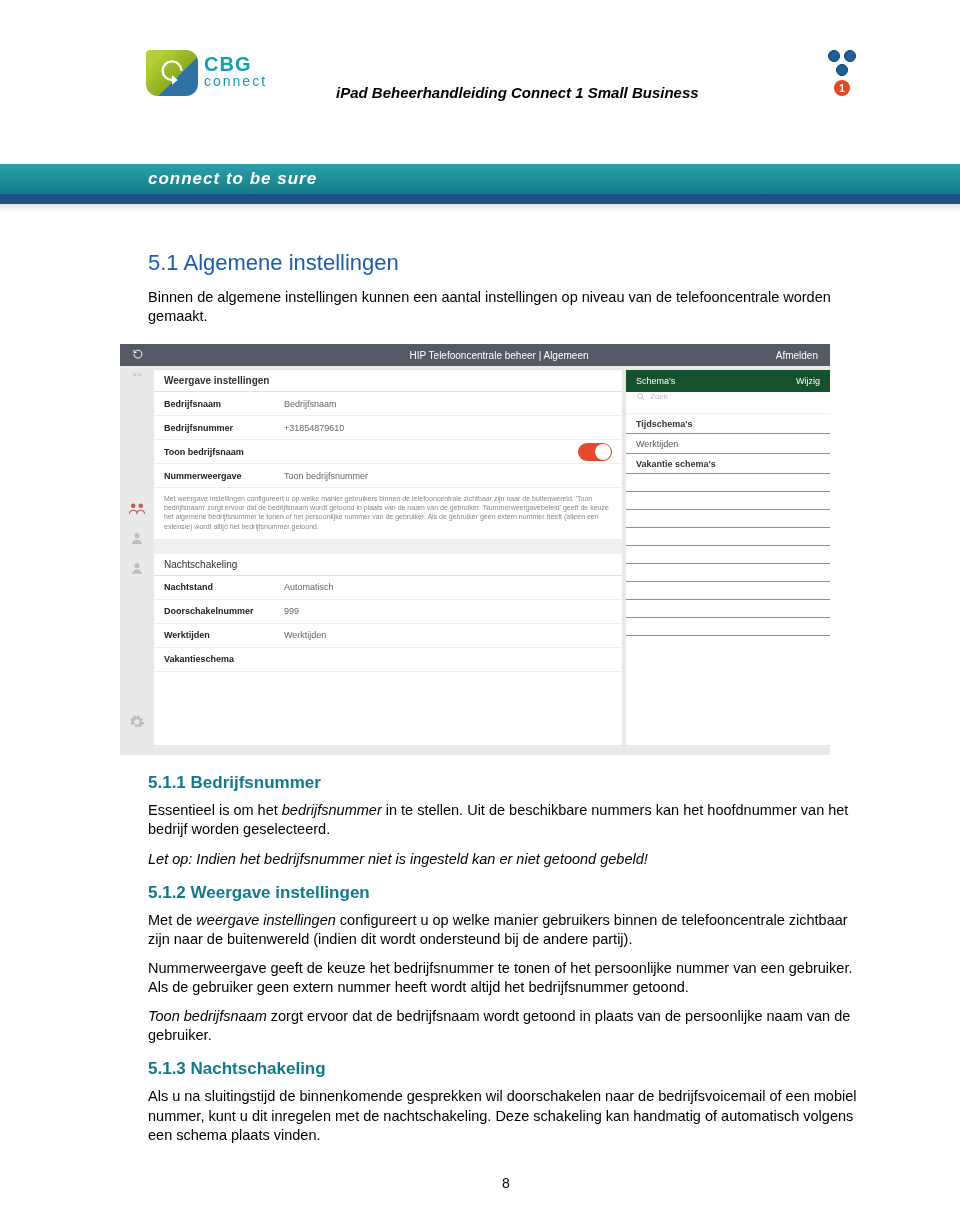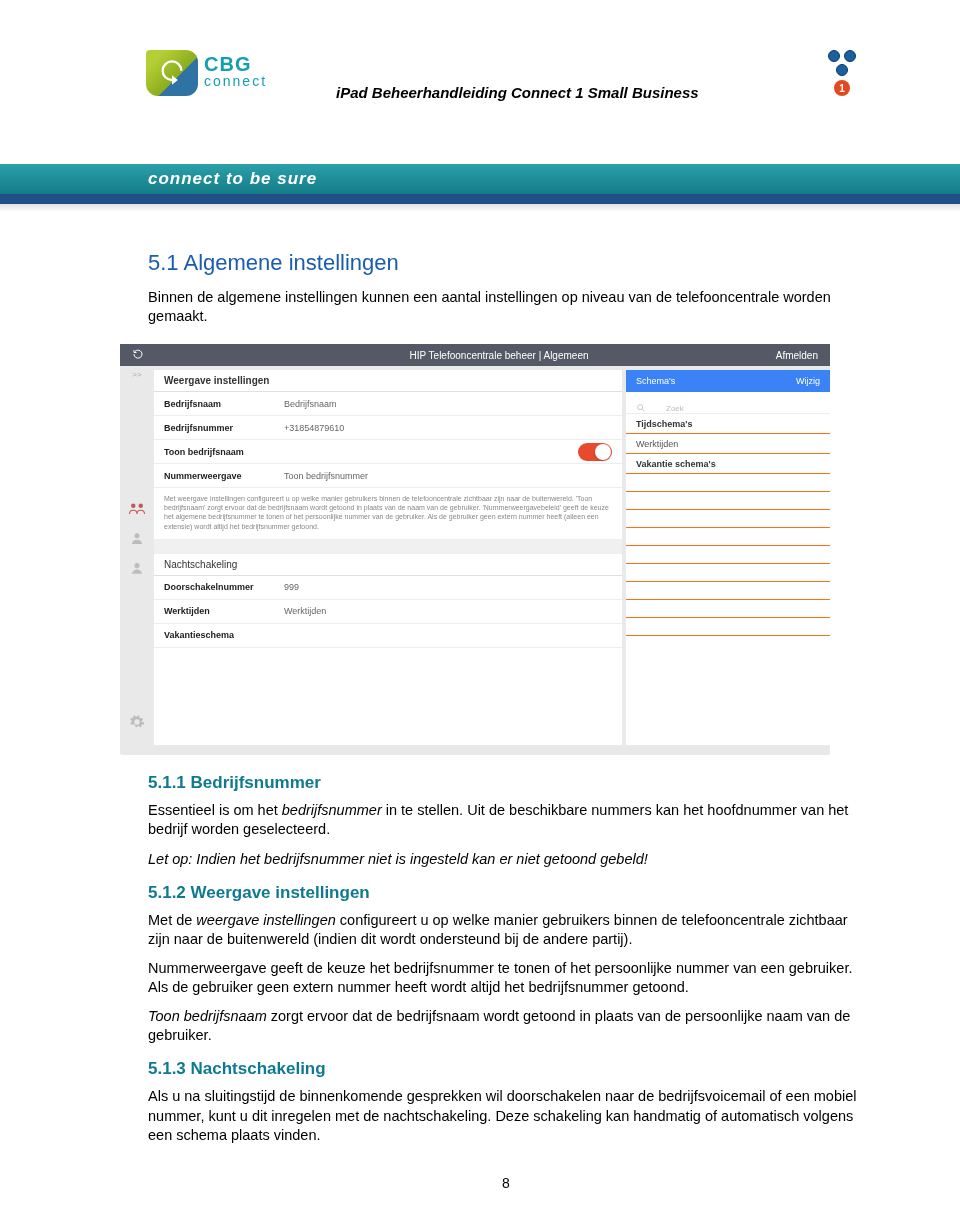--- a/index.html
+++ b/index.html
@@ -54,22 +54,22 @@
   .lp-head { height: 22px; border-bottom: 1px solid #e0e0e0; padding: 0 10px; display:flex; align-items:center; font-weight:bold; color:#333; }
   .lp-row { height: 24px; border-bottom: 1px solid #eee; display:flex; align-items:center; padding: 0 10px; }
   .lp-row .k { width: 120px; font-weight:bold; color:#222; font-size:9px; }
   .lp-row .v { color:#666; font-size:9px; }
   .toggle { margin-left:auto; width:34px; height:18px; background:#e84a2e; border-radius:9px; position:relative; }
   .toggle .knob { position:absolute; right:1px; top:1px; width:16px; height:16px; background:#fff; border-radius:50%; box-shadow:0 1px 2px rgba(0,0,0,0.2); }
   .lp-desc { font-size:7px; color:#888; line-height:1.3; padding:6px 10px 8px; border-bottom:1px solid #eee; }
   .lp-spacer { height: 14px; background:#f0f0f0; }
 
   .right-panel { width: 204px; background:#fff; margin: 4px 0 0 4px; display:flex; flex-direction:column; }
-  .rp-head { height:22px; background:#3b82f6; color:#fff; display:flex; align-items:center; justify-content:space-between; padding:0 10px; font-size:9px; }
-  .rp-search { height:22px; border-bottom:1px solid #eee; display:flex; align-items:flex-end; padding:0 10px; color:#bbb; font-size:8px; gap:20px; }
+  .rp-head { height:22px; background:#14532d; color:#fff; display:flex; align-items:center; justify-content:space-between; padding:0 10px; font-size:9px; }
+  .rp-search { height:22px; border-bottom:1px solid #eee; display:flex; align-items:flex-start; padding:0 10px; color:#bbb; font-size:8px; gap:4px; }
   .rp-row { height:20px; border-bottom:1px solid #f97316; padding:0 10px; display:flex; align-items:center; font-size:9px; font-weight:bold; color:#333; }
   .rp-row.empty { height:18px; }
   .rp-row.plain { font-weight:normal; color:#555; }
 
 </style>
 </head>
 <body>
 
 <div class="page">
 
@@ -165,20 +165,24 @@
                 </div>
             </div>
             <div class="lp-row">
               <span class="k">Nummerweergave</span>
               <span class="v">Toon bedrijfsnummer</span>
             </div>
             <div class="lp-desc">Met weergave instellingen configureert u op welke manier gebruikers binnen de telefooncentrale zichtbaar zijn naar de buitenwereld. 'Toon bedrijfsnaam' zorgt ervoor dat de bedrijfsnaam wordt getoond in plaats van de naam van de gebruiker. 'Nummerweergavebeleid' geeft de keuze het algemene bedrijfsnummer te tonen of het persoonlijke nummer van de gebruiker. Als de gebruiker geen extern nummer heeft (alleen een extensie) wordt altijd het bedrijfsnummer getoond.</div>
             <div class="lp-spacer"></div>
             <div class="lp-head" style="font-weight:normal;">Nachtschakeling</div>
             <div class="lp-row">
+              <span class="k">Nachtstand</span>
+              <span class="v">Automatisch</span>
+            </div>
+            <div class="lp-row">
               <span class="k">Doorschakelnummer</span>
               <span class="v">999</span>
             </div>
             <div class="lp-row">
               <span class="k">Werktijden</span>
               <span class="v">Werktijden</span>
             </div>
             <div class="lp-row">
               <span class="k">Vakantieschema</span>
               <span class="v"></span>

